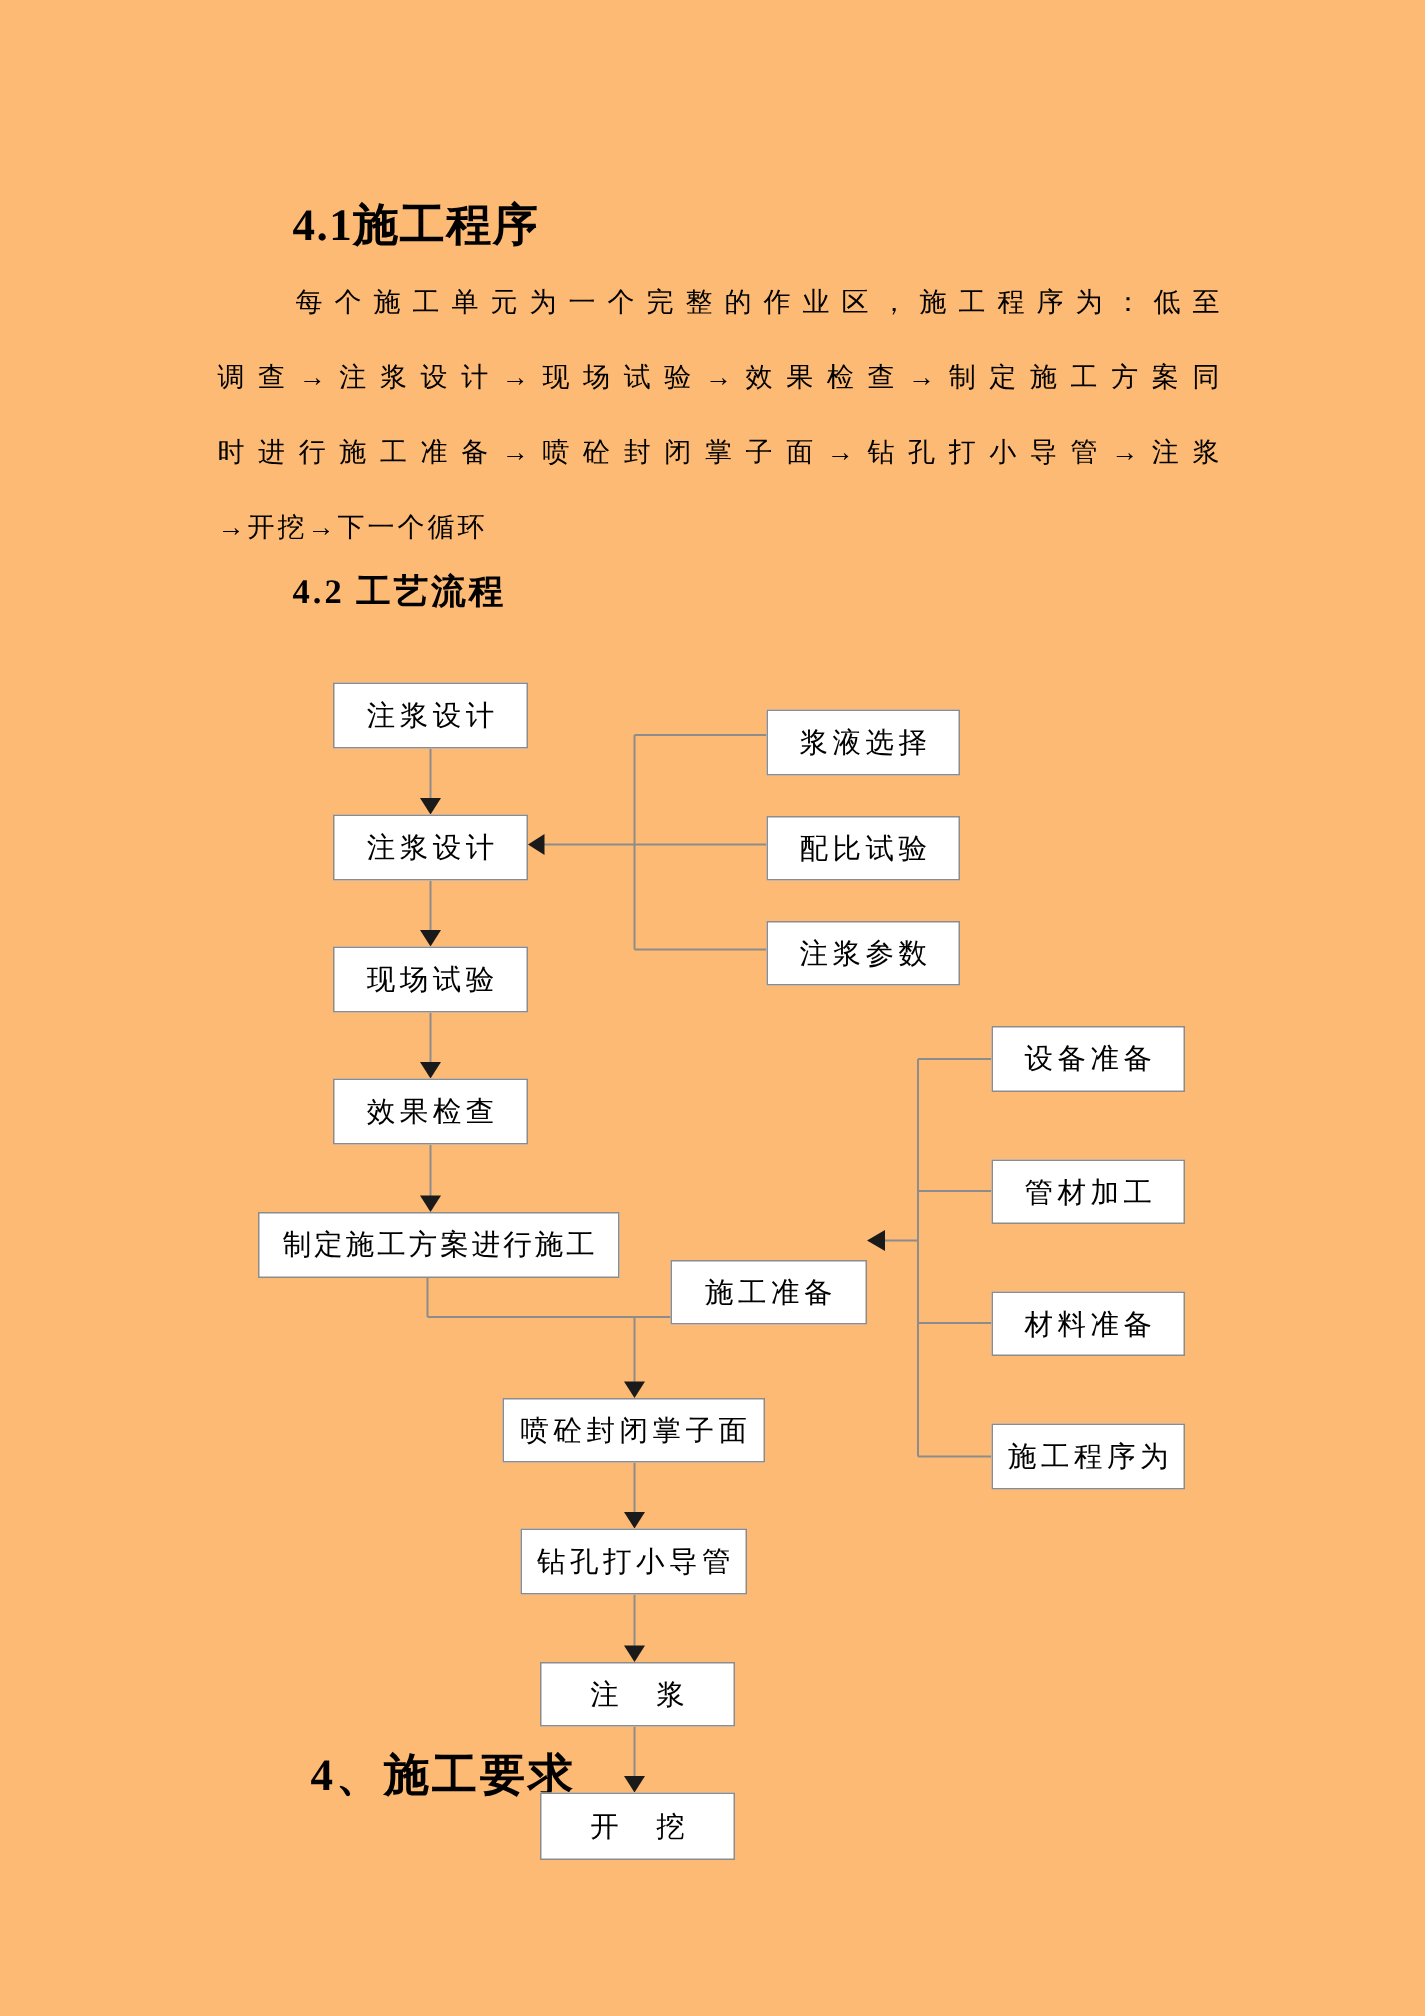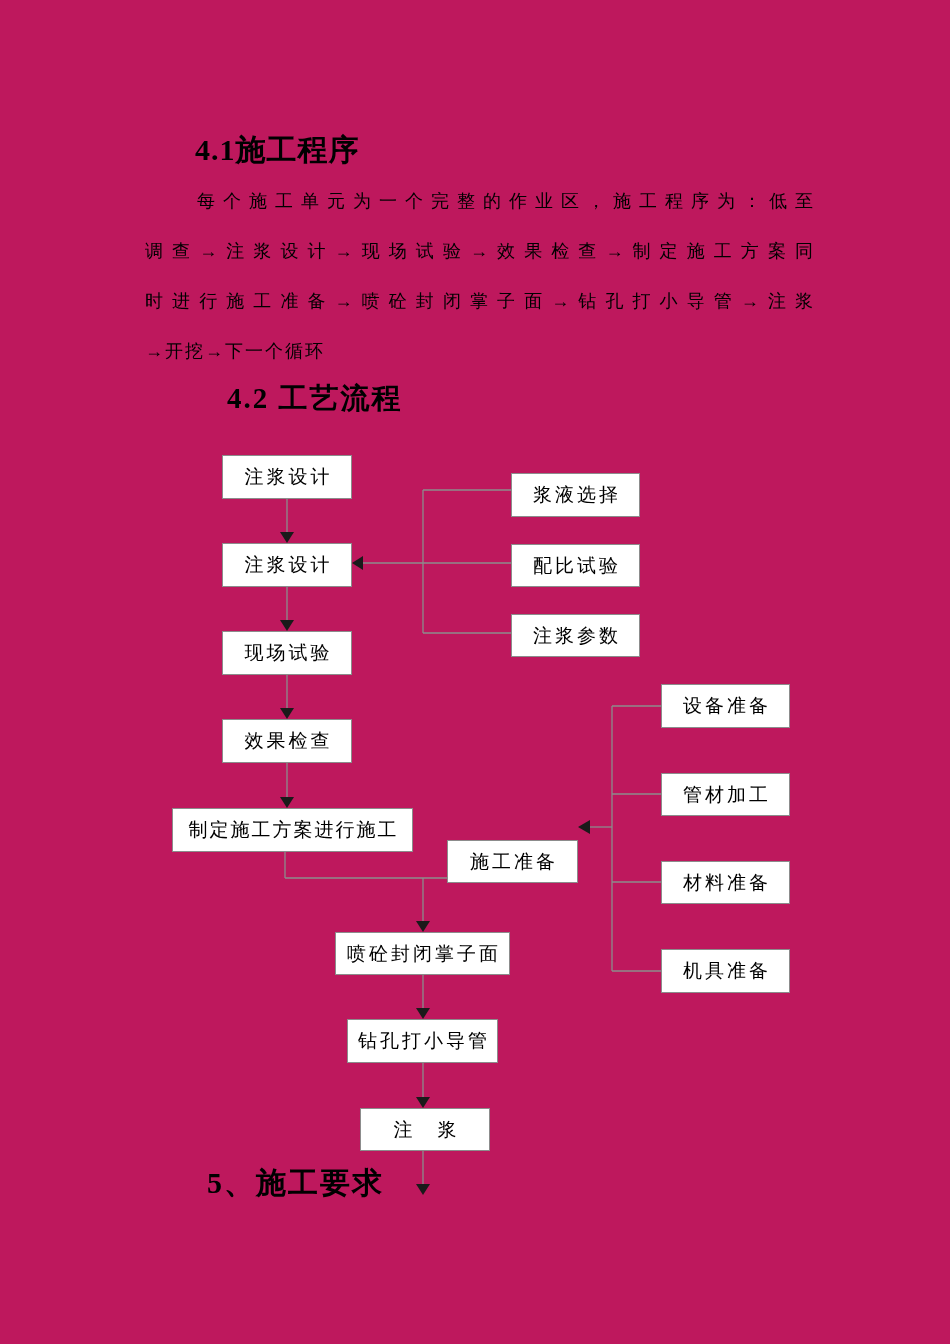--- a/index.html
+++ b/index.html
@@ -1,31 +1,31 @@
 <!DOCTYPE html>
 <html><head>
 <meta charset="utf-8">
 <style>
   html,body{margin:0;padding:0;background:#ffffff;}
   #page{
     position:relative;
     width:950px;height:1344px;
-    background:#be185d;
+    background:#fdba74;
     font-family:"Liberation Serif","DejaVu Serif",serif;
     color:#000;
     overflow:hidden;
   }
   .heading{
     position:absolute;
     font-weight:bold;
     letter-spacing:1px;
     white-space:nowrap;
   }
   #h41{left:195px;top:130px;font-size:30px;}
-  #h42{left:195px;top:379px;font-size:29px;letter-spacing:2px;margin-left:32px;}
+  #h42{left:195px;top:379px;font-size:23px;letter-spacing:2px;}
   #h5 {left:207px;top:1163px;font-size:30px;letter-spacing:2px;}
   .para-line{
     position:absolute;
     left:145px;width:668px;
     font-size:18px;line-height:36px;
     text-align:justify;
     text-align-last:justify;
     white-space:nowrap;
   }
   #pline1{top:183px;text-indent:52px;}
@@ -55,21 +55,21 @@
 <div id="page">
 
   <div id="h41" class="heading">4.1施工程序</div>
 
   <div id="pline1" class="para-line">每个施工单元为一个完整的作业区，施工程序为：低至</div>
   <div id="pline2" class="para-line">调查→注浆设计→现场试验→效果检查→制定施工方案同</div>
   <div id="pline3" class="para-line">时进行施工准备→喷砼封闭掌子面→钻孔打小导管→注浆</div>
   <div id="pline4" class="para-line">→开挖→下一个循环</div>
 
   <div id="h42" class="heading">4.2 工艺流程</div>
-  <div id="h5" class="heading">5、施工要求</div>
+  <div id="h5" class="heading">4、施工要求</div>
 
   <svg id="connectors" viewBox="0 0 950 1344" xmlns="http://www.w3.org/2000/svg">
     <g>
       <line x1="287" y1="499" x2="287" y2="533"></line>
         <polygon points="280,532 294,532 287,543"></polygon>
       <line x1="287" y1="587" x2="287" y2="621"></line>
         <polygon points="280,620 294,620 287,631"></polygon>
       <line x1="287" y1="675" x2="287" y2="709"></line>
         <polygon points="280,708 294,708 287,719"></polygon>
       <line x1="287" y1="763" x2="287" y2="798"></line>
@@ -107,25 +107,26 @@
   </svg>
 
   <div class="fc-box" style="left:222px;top:455px;width:130px;height:44px;">注浆设计</div>
   <div class="fc-box" style="left:222px;top:543px;width:130px;height:44px;">注浆设计</div>
   <div class="fc-box" style="left:222px;top:631px;width:130px;height:44px;">现场试验</div>
   <div class="fc-box" style="left:222px;top:719px;width:130px;height:44px;">效果检查</div>
   <div class="fc-box long" style="left:172px;top:808px;width:241px;height:44px;">制定施工方案进行施工</div>
   <div class="fc-box" style="left:335px;top:932px;width:175px;height:43px;">喷砼封闭掌子面</div>
   <div class="fc-box" style="left:347px;top:1019px;width:151px;height:44px;">钻孔打小导管</div>
   <div class="fc-box" style="left:360px;top:1108px;width:130px;height:43px;">注　浆</div>
+  <div class="fc-box" style="left:360px;top:1195px;width:130px;height:45px;">开　挖</div>
 
   <div class="fc-box" style="left:511px;top:544px;width:129px;height:43px;">配比试验</div>
   <div class="fc-box" style="left:511px;top:473px;width:129px;height:44px;">浆液选择</div>
   <div class="fc-box" style="left:511px;top:614px;width:129px;height:43px;">注浆参数</div>
 
   <div class="fc-box" style="left:447px;top:808px;width:131px;height:43px;margin-top:32px;">施工准备</div>
 
   <div class="fc-box" style="left:661px;top:684px;width:129px;height:44px;">设备准备</div>
   <div class="fc-box" style="left:661px;top:773px;width:129px;height:43px;">管材加工</div>
   <div class="fc-box" style="left:661px;top:861px;width:129px;height:43px;">材料准备</div>
-  <div class="fc-box" style="left:661px;top:949px;width:129px;height:44px;">机具准备</div>
+  <div class="fc-box" style="left:661px;top:949px;width:129px;height:44px;">施工程序为</div>
 
 </div>
 
 </body></html>

